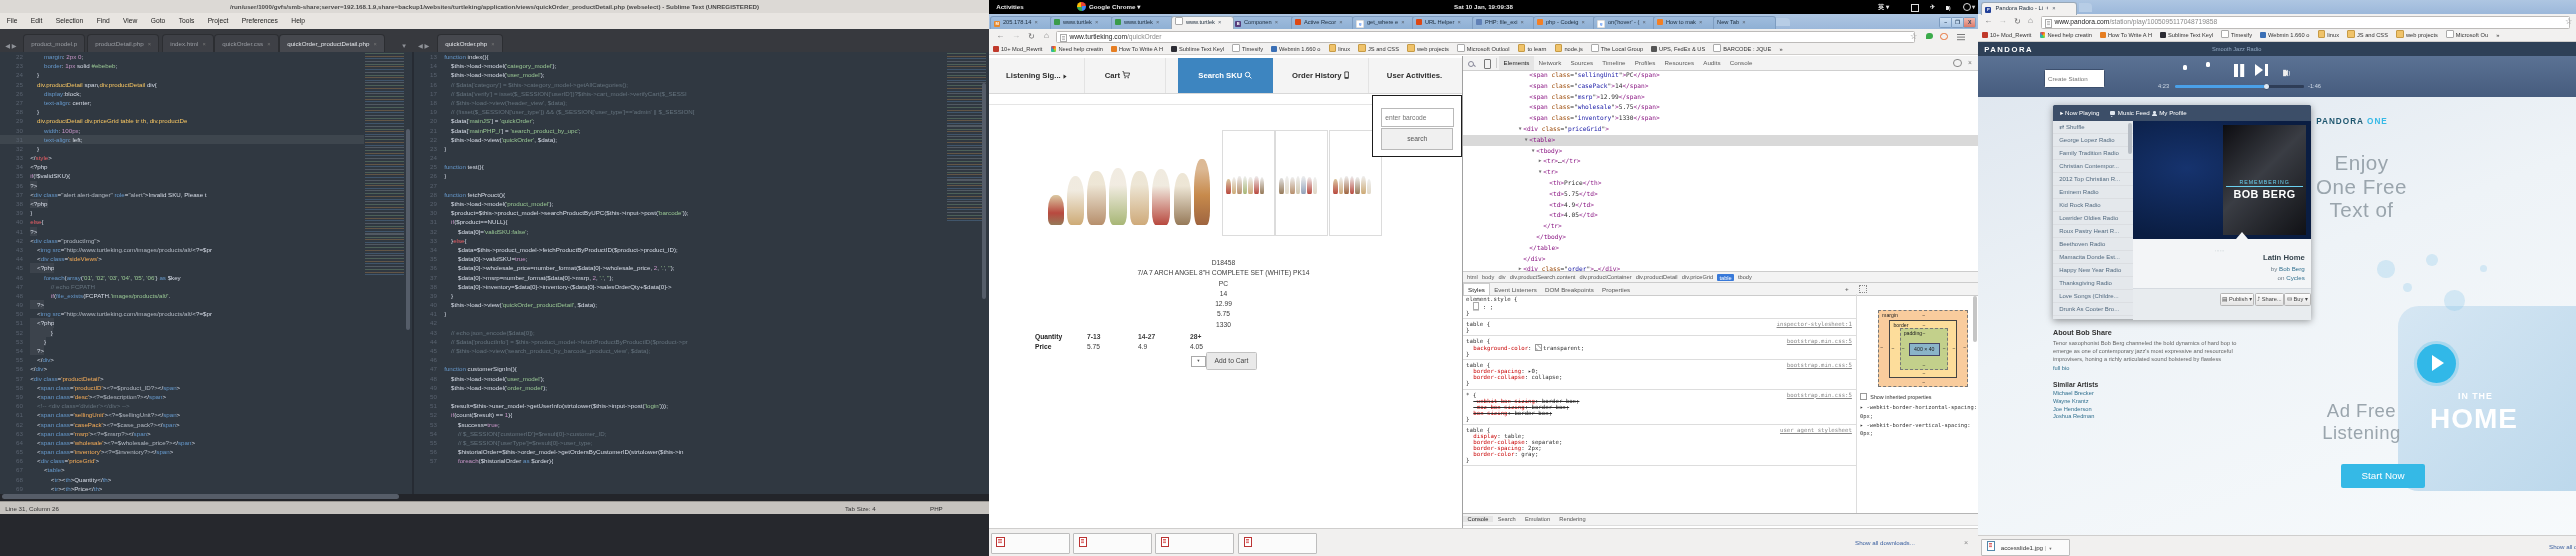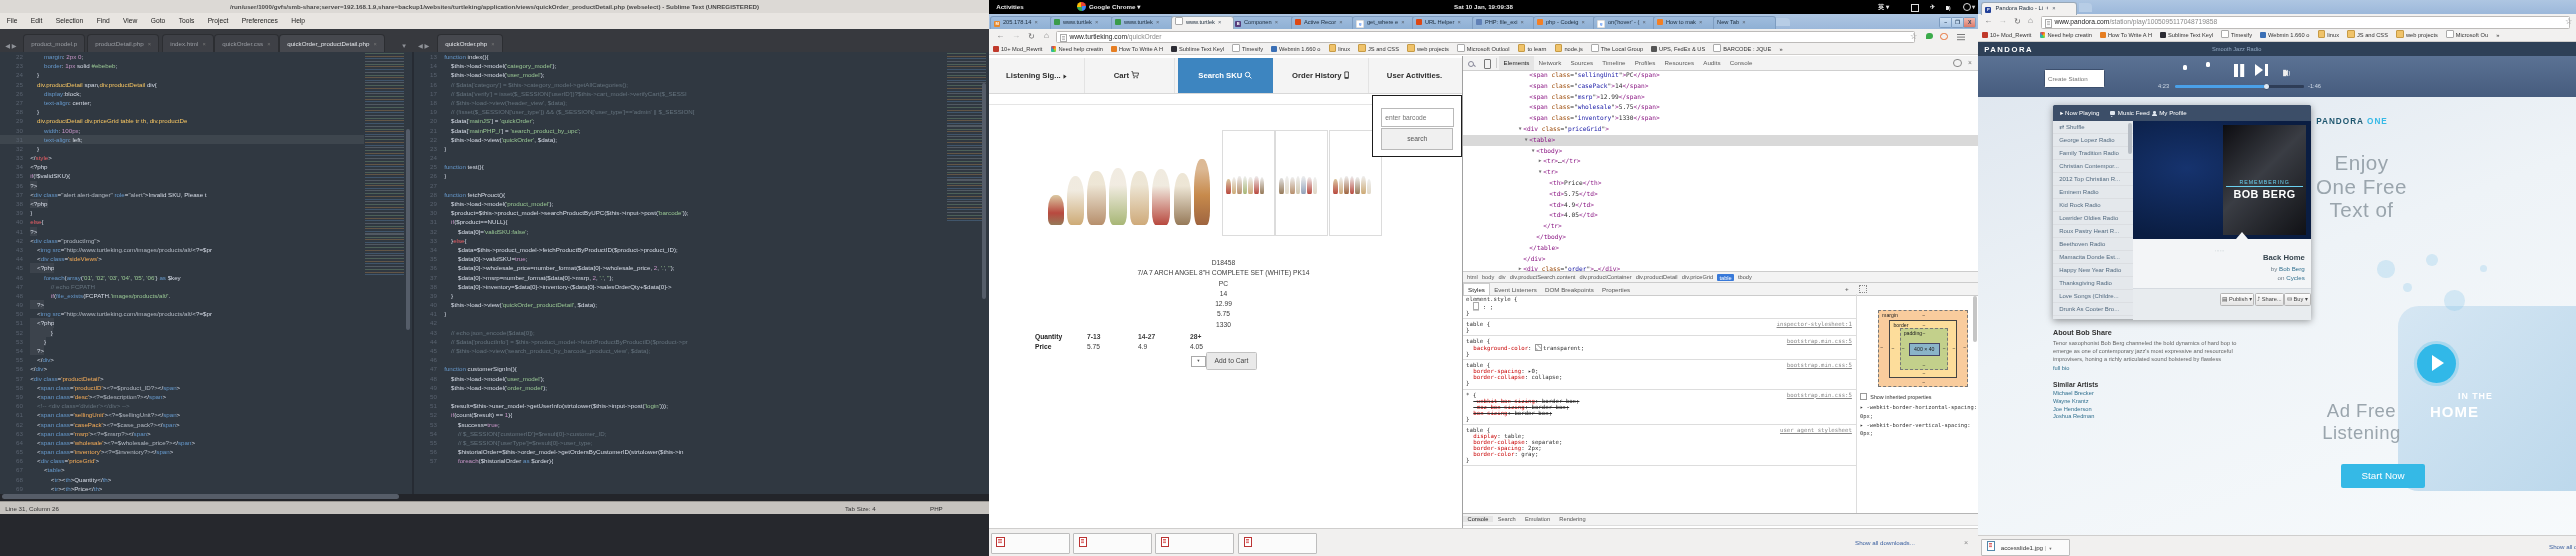--- a/index.html
+++ b/index.html
@@ -310,21 +310,21 @@
       <span class="abs" style="left:951px;top:3.6px;width:5.7px;height:5.7px;border-radius:50%;border:1.5px solid #e8733a;"></span>
       <span class="hamb" style="left:968px;top:4.6px;"></span>
     </div>
     <div class="abs bookbar" style="left:0;top:44px;width:989px;height:11.3px;padding-left:4.1px;box-sizing:border-box;" id="m2-bookmarks"><span class="bm"><span class="bi " style="background: rgb(192, 57, 43);"></span><span>10+ Mod_Rewrit</span></span><span class="bm"><span class="bi " style="background: conic-gradient(rgb(231, 76, 60), rgb(241, 196, 15), rgb(46, 204, 113), rgb(52, 152, 219), rgb(231, 76, 60));"></span><span>Need help creatin</span></span><span class="bm"><span class="bi " style="background: rgb(230, 126, 34);"></span><span>How To Write A H</span></span><span class="bm"><span class="bi " style="background: rgb(44, 44, 52);"></span><span>Sublime Text Keyl</span></span><span class="bm"><span class="bi page"></span><span>Timesify</span></span><span class="bm"><span class="bi " style="background: rgb(58, 111, 181);"></span><span>Webmin 1.660 o</span></span><span class="bm"><span class="bi folder"></span><span>linux</span></span><span class="bm"><span class="bi folder"></span><span>JS and CSS</span></span><span class="bm"><span class="bi folder"></span><span>web projects</span></span><span class="bm"><span class="bi page"></span><span>Microsoft Outlool</span></span><span class="bm"><span class="bi folder"></span><span>to learn</span></span><span class="bm"><span class="bi folder"></span><span>node.js</span></span><span class="bm"><span class="bi page"></span><span>The Local Group</span></span><span class="bm"><span class="bi " style="background: rgb(85, 85, 85);"></span><span>UPS, FedEx &amp; US</span></span><span class="bm"><span class="bi page"></span><span>BARCODE : JQUE</span></span><span class="bm">»</span></div>
 
     <div class="abs" style="left:0;top:56px;width:473px;height:472px;background:#fff;overflow:hidden;">
       <div class="abs tknav" style="left:0;top:2.1px;width:473px;height:35px;" id="tk-nav">
           <div class="item" style="left: 0px; width: 95px;"><span>Listening Sig... </span><span style="vertical-align: -1px;"><svg width="4.1" height="5.2" viewBox="0 0 8 10">
                 <path d="M1 1 L7 5 L1 9 Z" fill="#2e2e2e"></path>
               </svg></span></div>
-          <div class="item" style="left: 90px; width: 95px;"><span>Cart </span><span style="vertical-align: -1px;"><svg width="8.2" height="7.7" viewBox="0 0 16 15">
+          <div class="item" style="left: 81px; width: 95px;"><span>Cart </span><span style="vertical-align: -1px;"><svg width="8.2" height="7.7" viewBox="0 0 16 15">
                 <path d="M1 1h2l2 9h8l2-6H4" fill="none" stroke="#2e2e2e" stroke-width="1.6"></path>
                 <circle cx="6" cy="13" r="1.4" fill="#2e2e2e"></circle>
                 <circle cx="12" cy="13" r="1.4" fill="#2e2e2e"></circle>
               </svg></span></div>
           <div class="item on" style="left: 189px; width: 95px;"><span>Search SKU </span><span style="vertical-align: -1px;"><svg width="8.2" height="8.2" viewBox="0 0 16 16">
                 <circle cx="7" cy="7" r="4.5" fill="none" stroke="#fff" stroke-width="1.8"></circle>
                 <path d="M10.5 10.5 L14.5 14.5" stroke="#fff" stroke-width="1.8"></path>
               </svg></span></div>
           <div class="item" style="left: 284px; width: 95px;"><span>Order History </span><span style="vertical-align: -1px;"><svg width="5.2" height="8.2" viewBox="0 0 10 16">
                 <rect x="0.8" y="0.8" width="8.4" height="14.4" rx="1.5" fill="#2e2e2e"></rect>
@@ -609,21 +609,21 @@
           </div>
         <div class="abs st-main" style="left:80px;top:15.5px;width:178px;height:118px;">
           <div class="abs album" style="left:90px;top:4.1px;width:83px;height:110px;">
             <div class="abs" style="left:0;top:54px;width:83px;text-align:center;color:#6ad0f0;font-size:5.2px;letter-spacing:1px;border-bottom:0.5px solid #6ad0f0;padding-bottom:1px;width:77px;left:3.1px;">REMEMBERING</div>
             <div class="abs" style="left:0;top:63px;width:83px;text-align:center;color:#fff;font-size:10.8px;font-weight:bold;letter-spacing:0.5px;">BOB BERG</div>
           </div>
           <div class="abs" style="left:103px;top:111px;width:0;height:0;border-left:6.7px solid transparent;border-right:6.7px solid transparent;border-bottom:7.2px solid #f3f5f7;"></div>
         </div>
         <div class="abs infopanel" style="left:80px;top:134px;width:178px;height:49px;">
           <span class="abs" style="left:82px;top:9.3px;color:#aab4bc;font-size:4.1px;letter-spacing:0.5px;">::::::</span>
-          <div class="abs" style="right:6.2px;top:14.4px;text-align:right;font-size:7.7px;font-weight:bold;color:#36454f;">Back Home</div>
+          <div class="abs" style="right:6.2px;top:14.4px;text-align:right;font-size:7.7px;font-weight:bold;color:#36454f;">Latin Home</div>
           <div class="abs" style="right:6.2px;top:26px;text-align:right;font-size:6.2px;color:#6b7a87;"><span>by</span> <span style="color:#31708f;">Bob Berg</span></div>
           <div class="abs" style="right:6.2px;top:35px;text-align:right;font-size:6.2px;color:#6b7a87;"><span>on</span> <span style="color:#31708f;">Cycles</span></div>
         </div>
         <div class="abs btnrow" style="left:80px;top:183px;width:178px;height:31px;">
           <div class="pbtn" style="left:87px;width:32px;">▤ <span>Publish</span> ▾</div>
           <div class="pbtn" style="left:122px;width:27px;">⤴ <span>Share...</span></div>
           <div class="pbtn" style="left:151px;width:25px;">⛁ <span>Buy</span> ▾</div>
         </div>
       </div>
 
@@ -652,21 +652,21 @@
         <div class="prm-big" style="left:0px;top:70px;width:103px;text-align:center;">One Free</div>
         <div class="prm-big" style="left:0px;top:93px;width:103px;text-align:center;">Text of</div>
         <div class="abs" style="left:88px;top:201px;width:237px;height:185px;border-radius:20.6px;background:linear-gradient(135deg,#cfe3f2,#a9cde6);opacity:.8;"></div>
         <div class="bubble" style="left:67px;top:155px;width:17.5px;height:17.5px;"></div>
         <div class="bubble" style="left:93px;top:178px;width:9.3px;height:9.3px;"></div>
         <div class="bubble" style="left:116px;top:149px;width:12.4px;height:12.4px;"></div>
         <div class="bubble" style="left:134px;top:185px;width:20.6px;height:20.6px;"></div>
         <div class="bubble" style="left:170px;top:160px;width:7.2px;height:7.2px;"></div>
         <div class="playcirc" style="left:107px;top:239px;"></div>
         <div class="abs" style="left:148px;top:286px;color:#fff;font-size:8.8px;font-weight:bold;letter-spacing:1px;">IN THE</div>
-        <div class="abs" style="left:120px;top:298px;color:#fff;font-size:15px;font-weight:bold;letter-spacing:1px;">HOME</div>
+        <div class="abs" style="left:120px;top:298px;color:#fff;font-size:28px;font-weight:bold;letter-spacing:1px;">HOME</div>
         <div class="prm-big" style="left:0px;top:295px;width:103px;text-align:center;font-size:18.5px;">Ad Free</div>
         <div class="prm-big" style="left:0px;top:317px;width:103px;text-align:center;font-size:18.5px;">Listening</div>
         <div class="startnow" style="left:31px;top:359px;width:84px;height:24px;line-height:24px;">Start Now</div>
       </div>
 
     </div>
 
     <div class="abs shelf" style="left:0;top:535px;width:659px;height:21.6px;">
       <div class="dlbtn" style="left:3.1px;top:2.6px;width:87px;height:15.5px;line-height:15.5px;">
         <span class="dlico" style="border-color:#58a;"></span>

